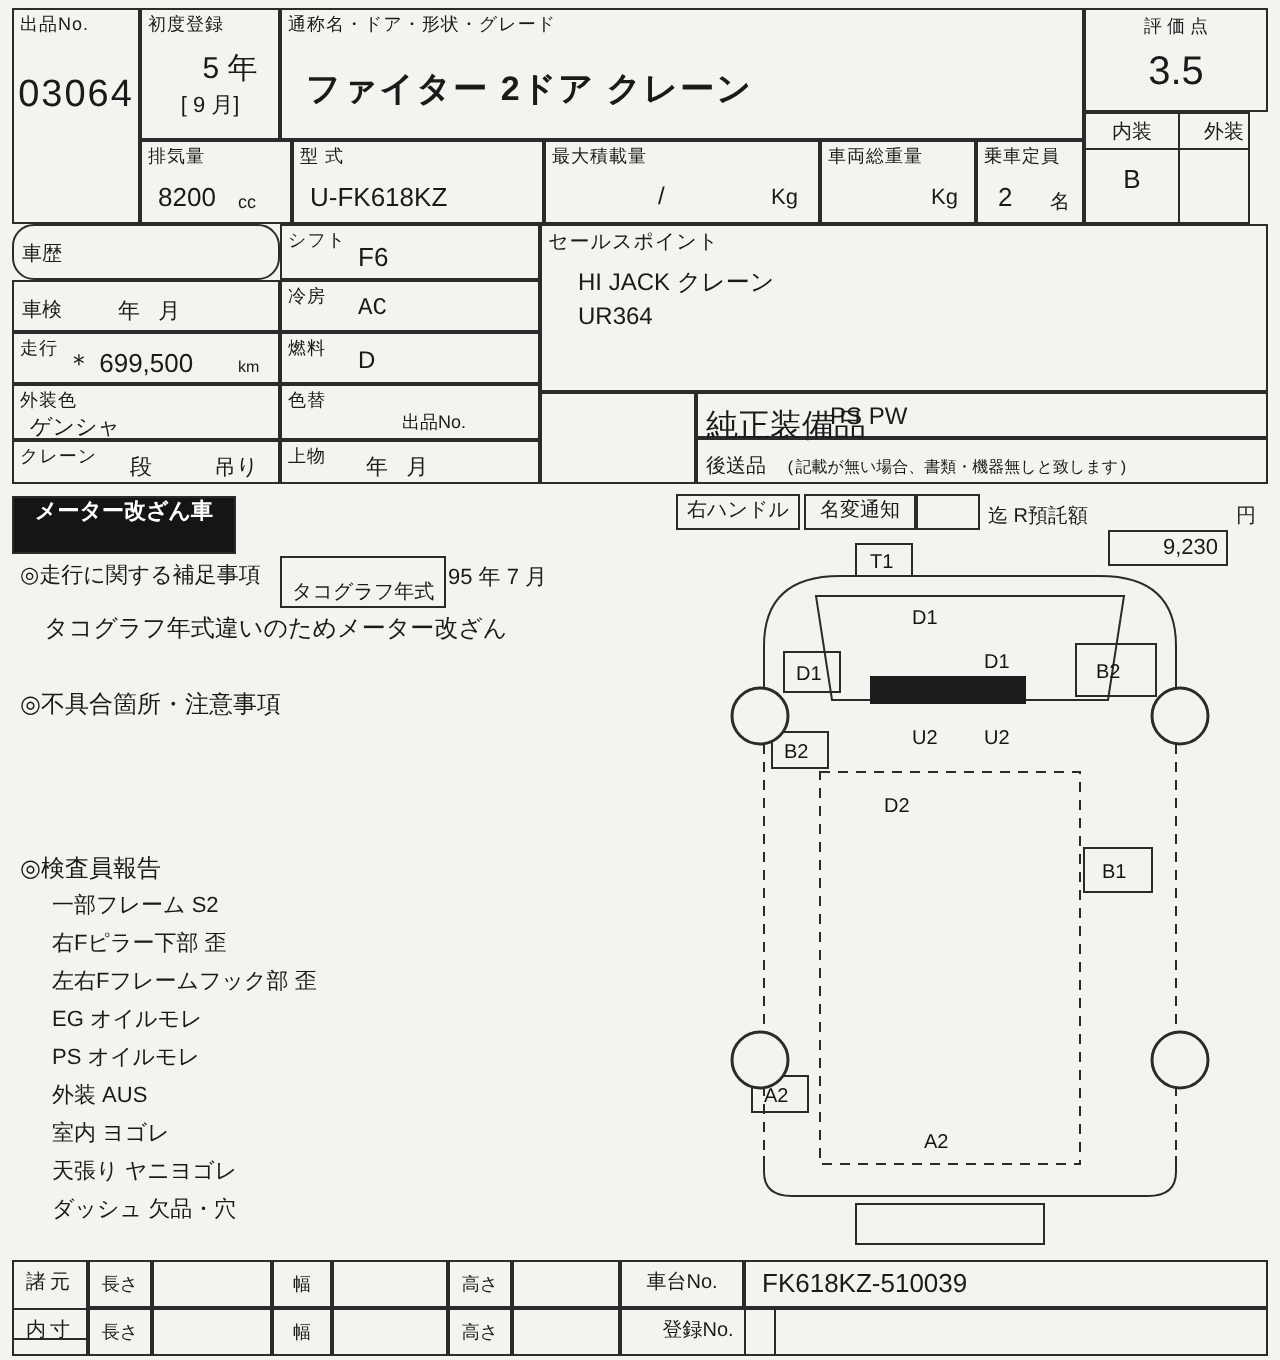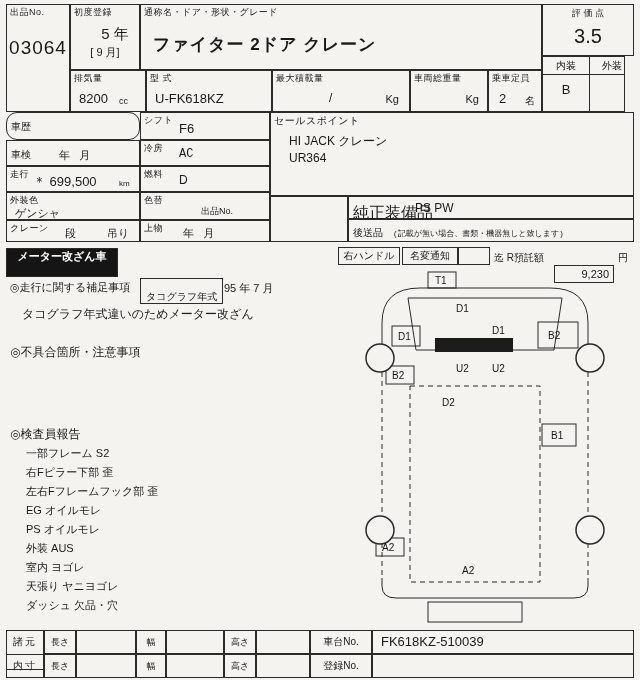--- a/index.html
+++ b/index.html
@@ -270,18 +270,18 @@
   </div>
   <div class="cell" style="left:76px;top:654px;width:60px;height:24px;"></div>
   <div class="cell" style="left:136px;top:654px;width:30px;height:24px;text-align:center;font-size:9px;line-height:22px;">
     <span>幅</span>
   </div>
   <div class="cell" style="left:166px;top:654px;width:58px;height:24px;"></div>
   <div class="cell" style="left:224px;top:654px;width:32px;height:24px;text-align:center;font-size:9px;line-height:22px;">
     <span>高さ</span>
   </div>
   <div class="cell" style="left:256px;top:654px;width:54px;height:24px;"></div>
-  <div class="cell" style="left:310px;top:654px;width:62px;height:24px;text-align:center;font-size:10px;line-height:22px;">
+  <div class="cell" style="left:310px;top:654px;width:78px;height:24px;text-align:center;font-size:10px;line-height:22px;">
     <span>登録No.</span>
   </div>
   <div class="cell" style="left:372px;top:654px;width:262px;height:24px;"></div>
 
 </div>
 
 </body></html>

